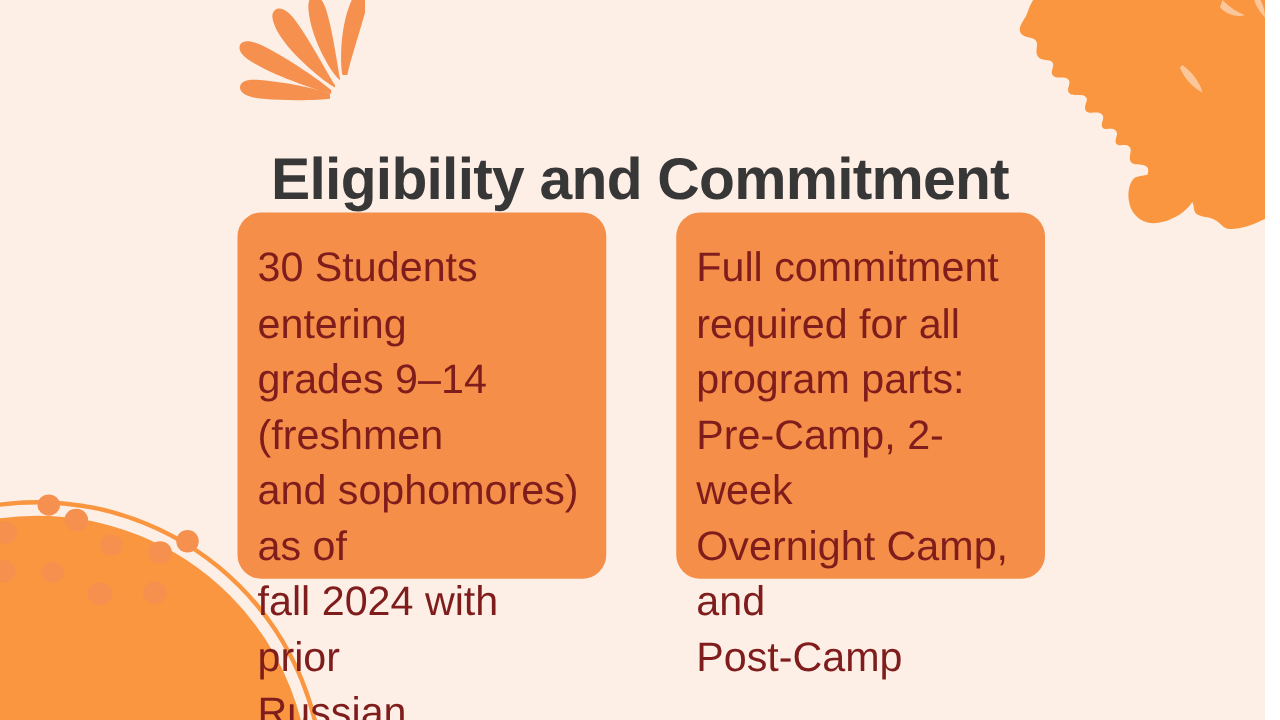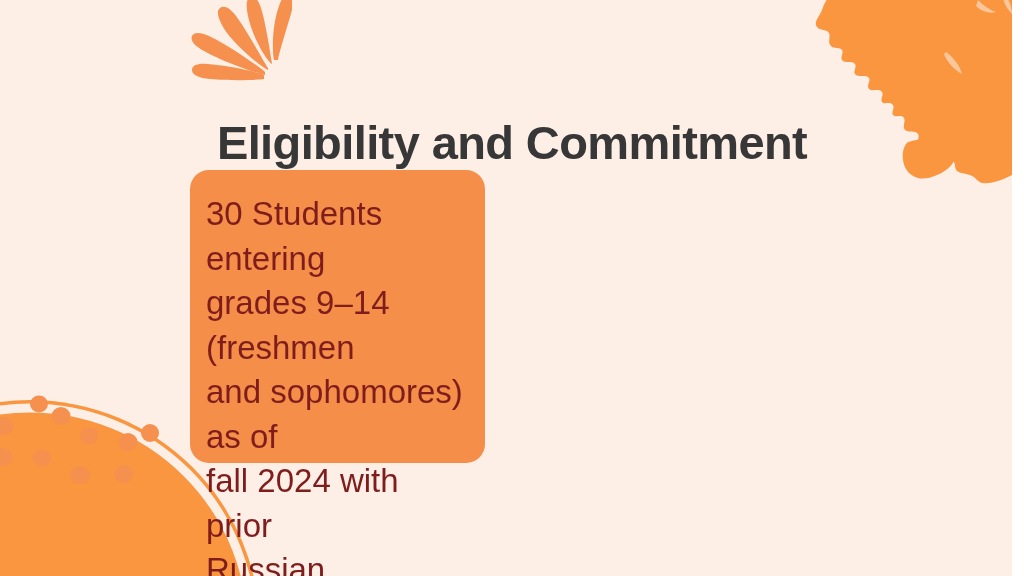--- a/index.html
+++ b/index.html
@@ -181,15 +181,23 @@
 
   <div id="cards">
     <div class="card">
       <div class="card-text">30 Students entering
 grades 9–14 (freshmen
 and sophomores) as of
 fall 2024 with prior
 Russian language
 experience</div>
     </div>
+    <div class="card">
+      <div class="card-text">Full commitment
+required for all
+program parts:
+Pre-Camp, 2-week
+Overnight Camp, and
+Post-Camp</div>
+    </div>
   </div>
 
 </div>
 
 </body></html>

